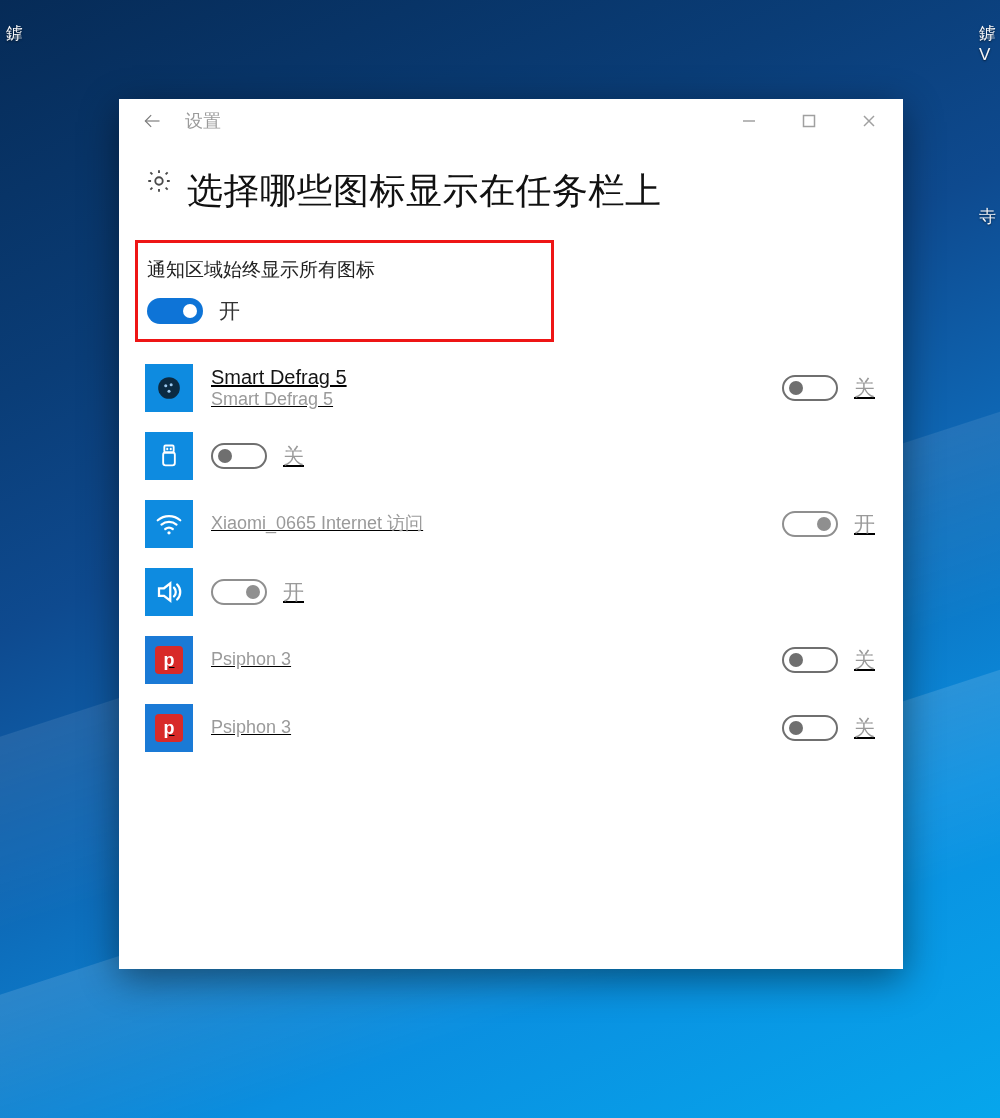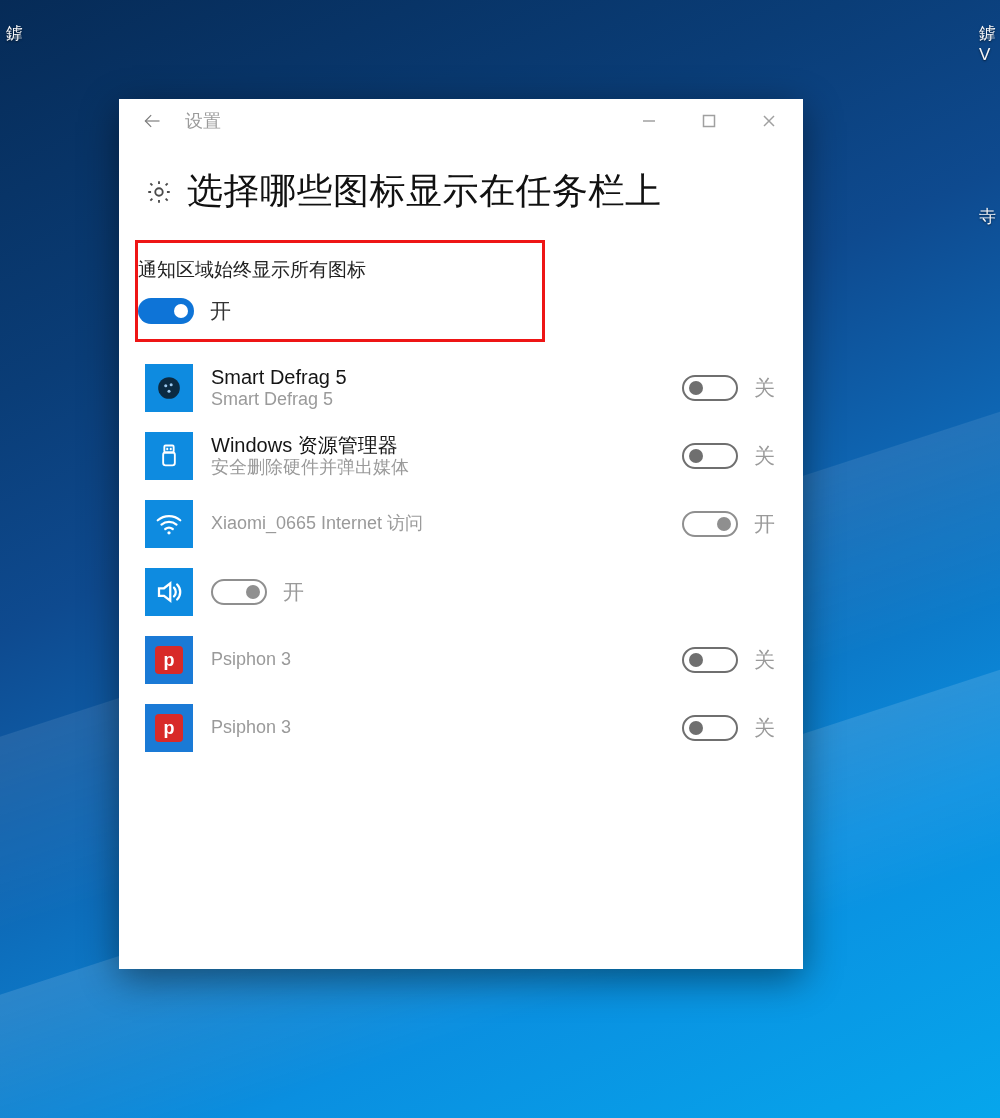--- a/index.html
+++ b/index.html
@@ -39,21 +39,21 @@
     text-shadow: 0 1px 2px rgba(0,0,0,.6);
   }
   .edge-left  { left: 6px;  top: 22px; }
   .edge-right { right: 4px; top: 22px; white-space: pre; }
   .edge-right2{ right: 4px; top: 205px; }
 
   .window {
     position: absolute;
     left: 119px;
     top: 99px;
-    width: 684px;
+    width: 784px;
     height: 870px;
     background: #ffffff;
     box-shadow: 0 10px 36px rgba(0,0,0,.45);
     display: flex;
     flex-direction: column;
   }
   .titlebar {
     height: 44px;
     display: flex;
     align-items: center;
@@ -91,40 +91,40 @@
   }
   .chrome-btn svg { display: block; }
 
   .content {
     padding: 18px 26px 10px 26px;
     flex: 1 1 auto;
     overflow: hidden;
   }
   .heading-row {
     display: flex;
-    align-items: center;
+    align-items: flex-start;
     gap: 14px;
     margin: 6px 0 24px 0;
   }
   .gear-icon {
     width: 28px;
     height: 28px;
     color: #4a4a4a;
     flex: 0 0 auto;
   }
   .heading-text {
     font-size: 36px;
     font-weight: 400;
     color: #111;
     letter-spacing: 0.5px;
   }
 
   .highlight-box {
     border: 3px solid #ee1515;
-    padding: 14px 14px 14px 0;
+    padding: 14px 14px 14px 9px;
     margin: 0 0 12px -10px;
     width: 390px;
   }
   .master-label {
     font-size: 19px;
     color: #222;
     margin-bottom: 14px;
   }
   .master-toggle-row {
     display: flex;
@@ -173,20 +173,21 @@
   }
 
   .toggle-state {
     font-size: 21px;
     color: #333;
   }
   .toggle-state.dim { color: #9a9a9a; }
 
   .list {
     margin-top: 4px;
+    text-decoration: underline;
   }
   .item-row {
     display: flex;
     align-items: center;
     padding: 10px 0 10px 0;
     gap: 18px;
   }
   .app-icon {
     flex: 0 0 auto;
     width: 48px;
@@ -319,24 +320,20 @@
         </div>
         <div class="item-row">
           <div class="app-icon">
             <svg width="28" height="28" viewBox="0 0 24 24" fill="none" stroke="#fff" stroke-width="1.6">
               <rect x="8" y="3" width="8" height="6" rx="1"></rect>
               <rect x="7" y="9" width="10" height="11" rx="2"></rect>
               <line x1="10.5" y1="5" x2="10.5" y2="7"></line>
               <line x1="13.5" y1="5" x2="13.5" y2="7"></line>
             </svg>
           </div>
-          <div class="app-text">
-            <div class="app-title">Windows 资源管理器</div>
-            <div class="app-sub">安全删除硬件并弹出媒体</div>
-          </div>
           <div class="item-toggle">
             <div class="toggle outline-off">
               <div class="knob"></div>
             </div>
             <div class="toggle-state dim">关</div>
           </div>
         </div>
         <div class="item-row">
           <div class="app-icon">
             <svg width="30" height="30" viewBox="0 0 24 24" fill="none" stroke="#fff" stroke-width="1.8" stroke-linecap="round">

